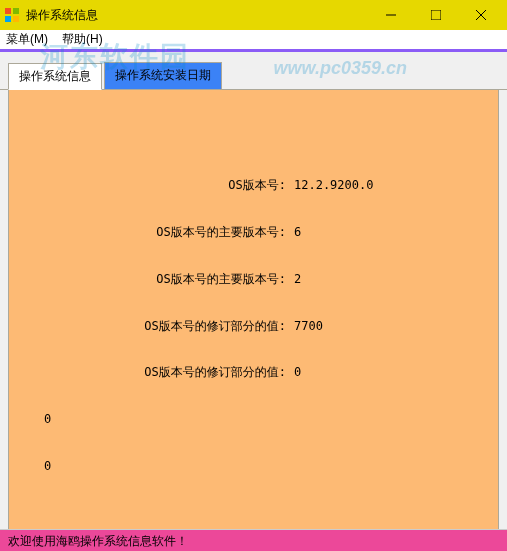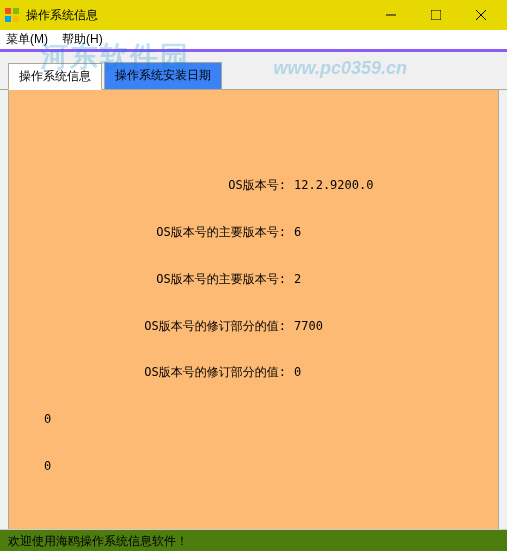--- a/index.html
+++ b/index.html
@@ -132,21 +132,21 @@
       margin: 30px 0 40px 0;
       text-align: left;
       padding-left: 8px;
     }
     .statusbar {
       position: absolute;
       bottom: 0;
       left: 0;
       right: 0;
       height: 22px;
-      background: #4d7c0f;
+      background: #ec4899;
       border-top: 1px solid #ccc;
       font-size: 12px;
       padding: 3px 8px;
     }
   </style>
 </head>
 <body>
 
 <div class="titlebar">
   <span class="titlebar-icon">

